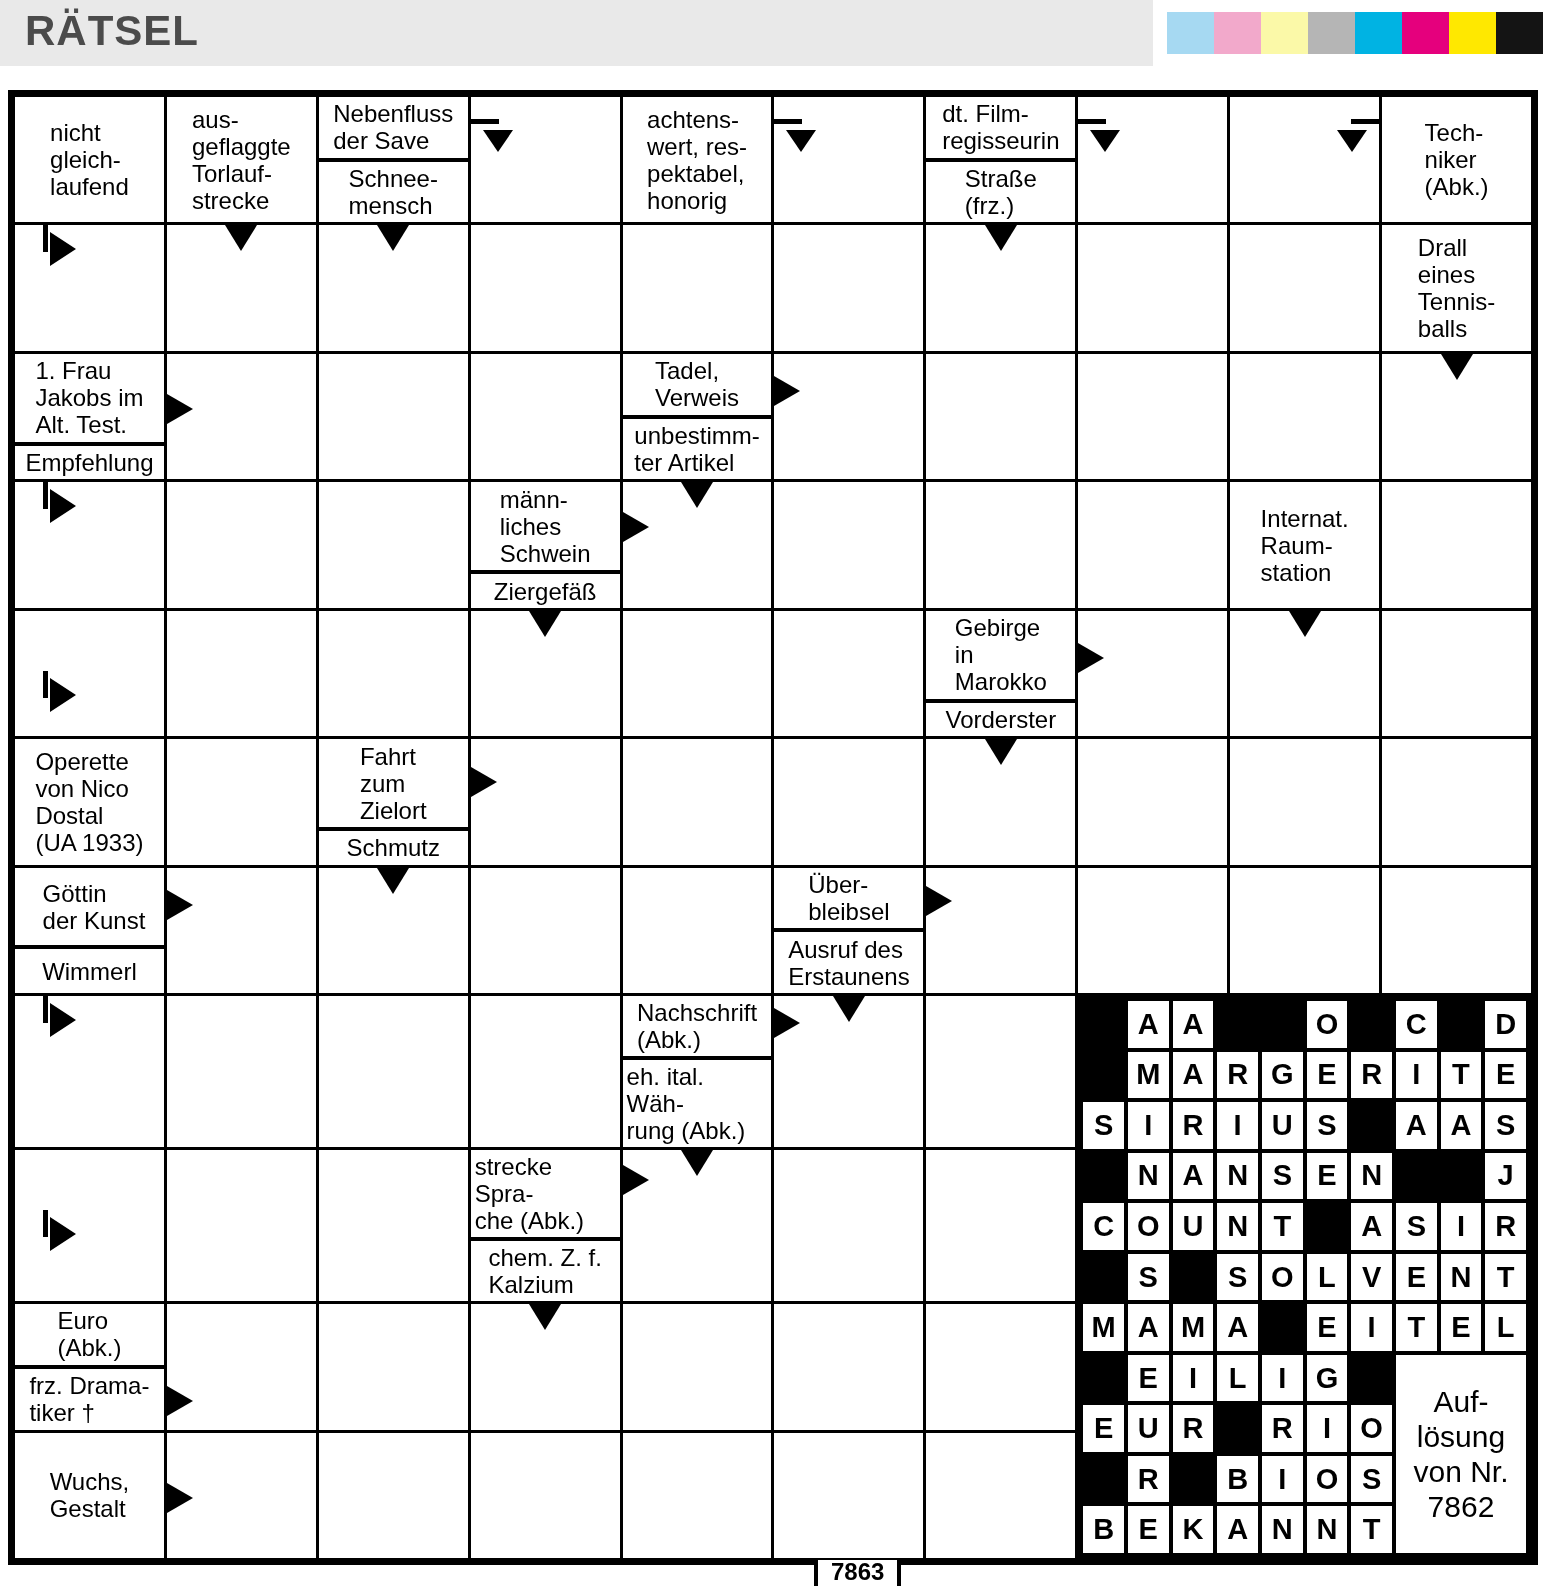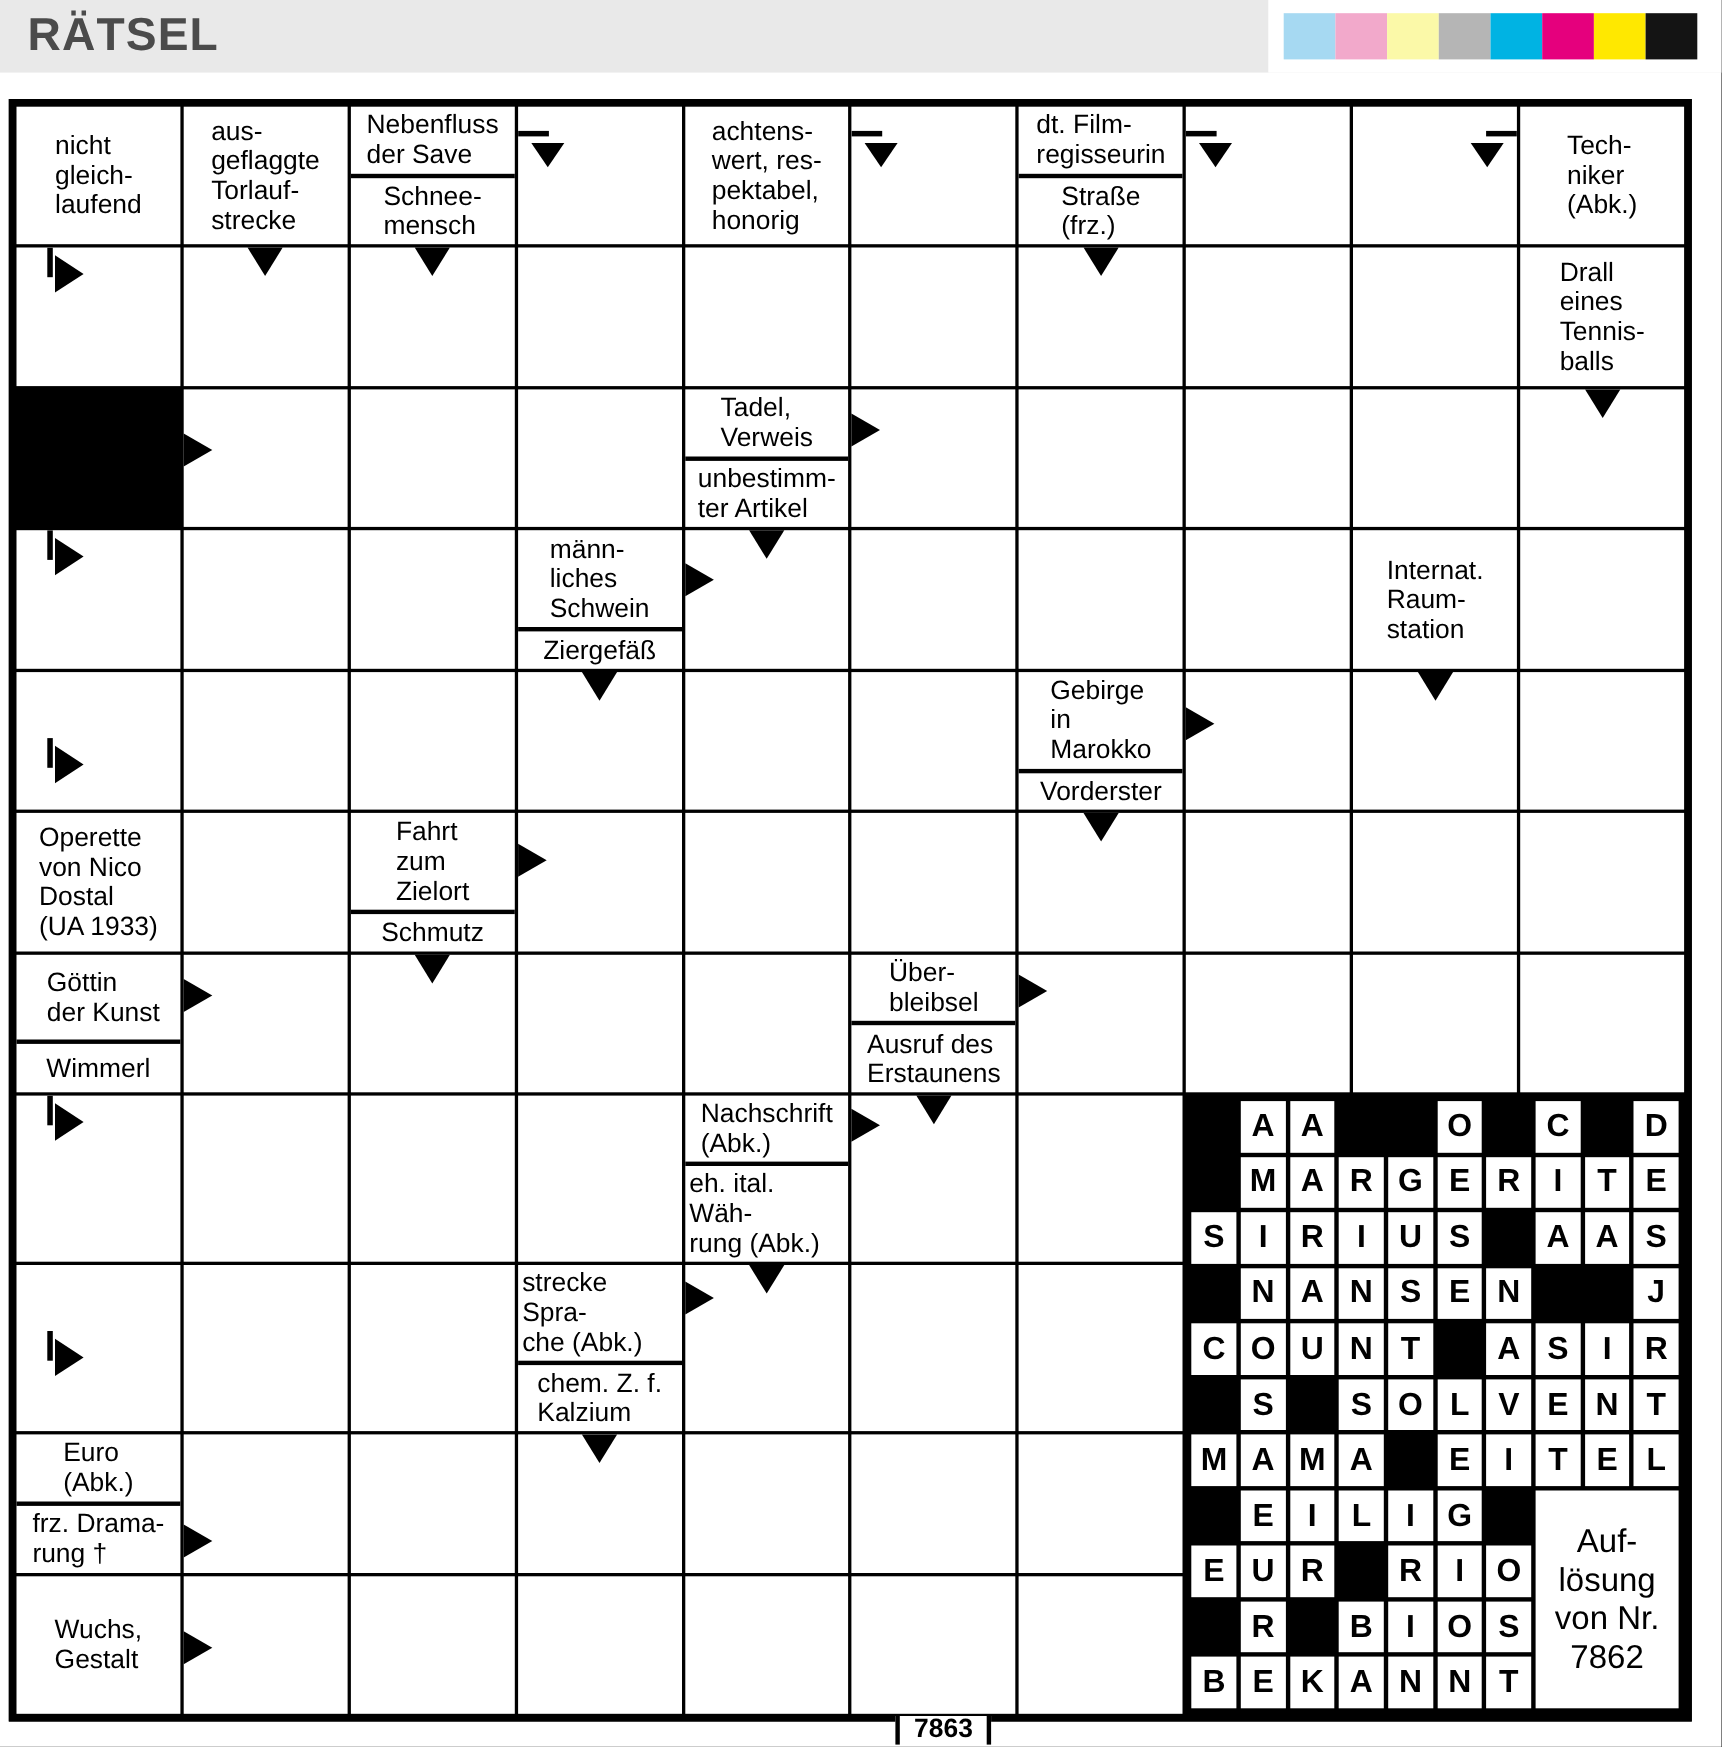--- a/index.html
+++ b/index.html
@@ -243,20 +243,31 @@
       <div class="cell" style="grid-area: 2 / 8;"></div>
       <div class="cell" style="grid-area: 2 / 9;"></div>
       <div class="cell clue" style="grid-area: 2 / 10;">
         <div class="clue-part" style="flex-grow: 4.5;">
           <span class="clue-text">Drall
 eines
 Tennis-
 balls</span>
         </div>
       </div>
+      <div class="cell clue" style="grid-area: 3 / 1;">
+        <div class="clue-part" style="flex-grow: 3.5;">
+          <span class="clue-text">1. Frau
+Jakobs im
+Alt. Test.</span>
+        </div>
+        <div class="divider"></div>
+        <div class="clue-part" style="flex-grow: 1.5;">
+          <span class="clue-text">Empfehlung</span>
+        </div>
+      </div>
       <div class="cell" style="grid-area: 3 / 2;">
         <div class="arr arr-right" style="top: 40px;"></div>
       </div>
       <div class="cell" style="grid-area: 3 / 3;"></div>
       <div class="cell" style="grid-area: 3 / 4;"></div>
       <div class="cell clue" style="grid-area: 3 / 5;">
         <div class="clue-part" style="flex-grow: 2.5;">
           <span class="clue-text">Tadel,
 Verweis</span>
         </div>
@@ -457,21 +468,21 @@
       <div class="cell" style="grid-area: 9 / 6;"></div>
       <div class="cell" style="grid-area: 9 / 7;"></div>
       <div class="cell clue" style="grid-area: 10 / 1;">
         <div class="clue-part" style="flex-grow: 2.5;">
           <span class="clue-text">Euro
 (Abk.)</span>
         </div>
         <div class="divider"></div>
         <div class="clue-part" style="flex-grow: 2.5;">
           <span class="clue-text">frz. Drama-
-rung †</span>
+tiker †</span>
         </div>
       </div>
       <div class="cell" style="grid-area: 10 / 2;">
         <div class="arr arr-right" style="top: 82px;"></div>
       </div>
       <div class="cell" style="grid-area: 10 / 3;"></div>
       <div class="cell" style="grid-area: 10 / 4;">
         <div class="arr arr-down"></div>
       </div>
       <div class="cell" style="grid-area: 10 / 5;"></div>

